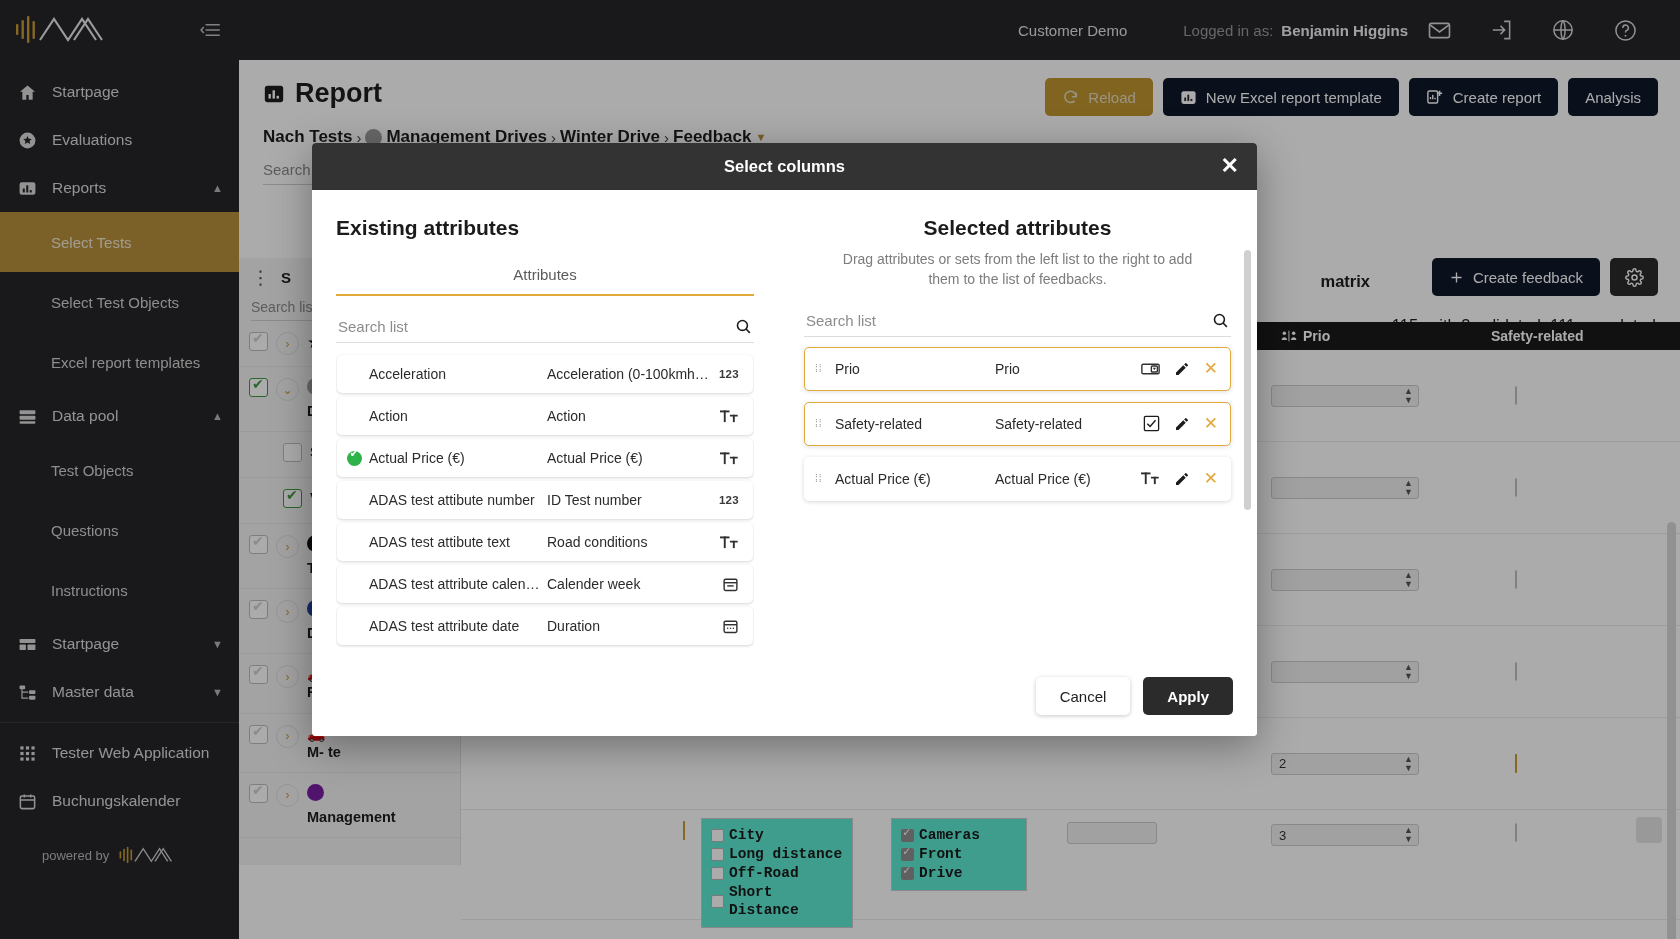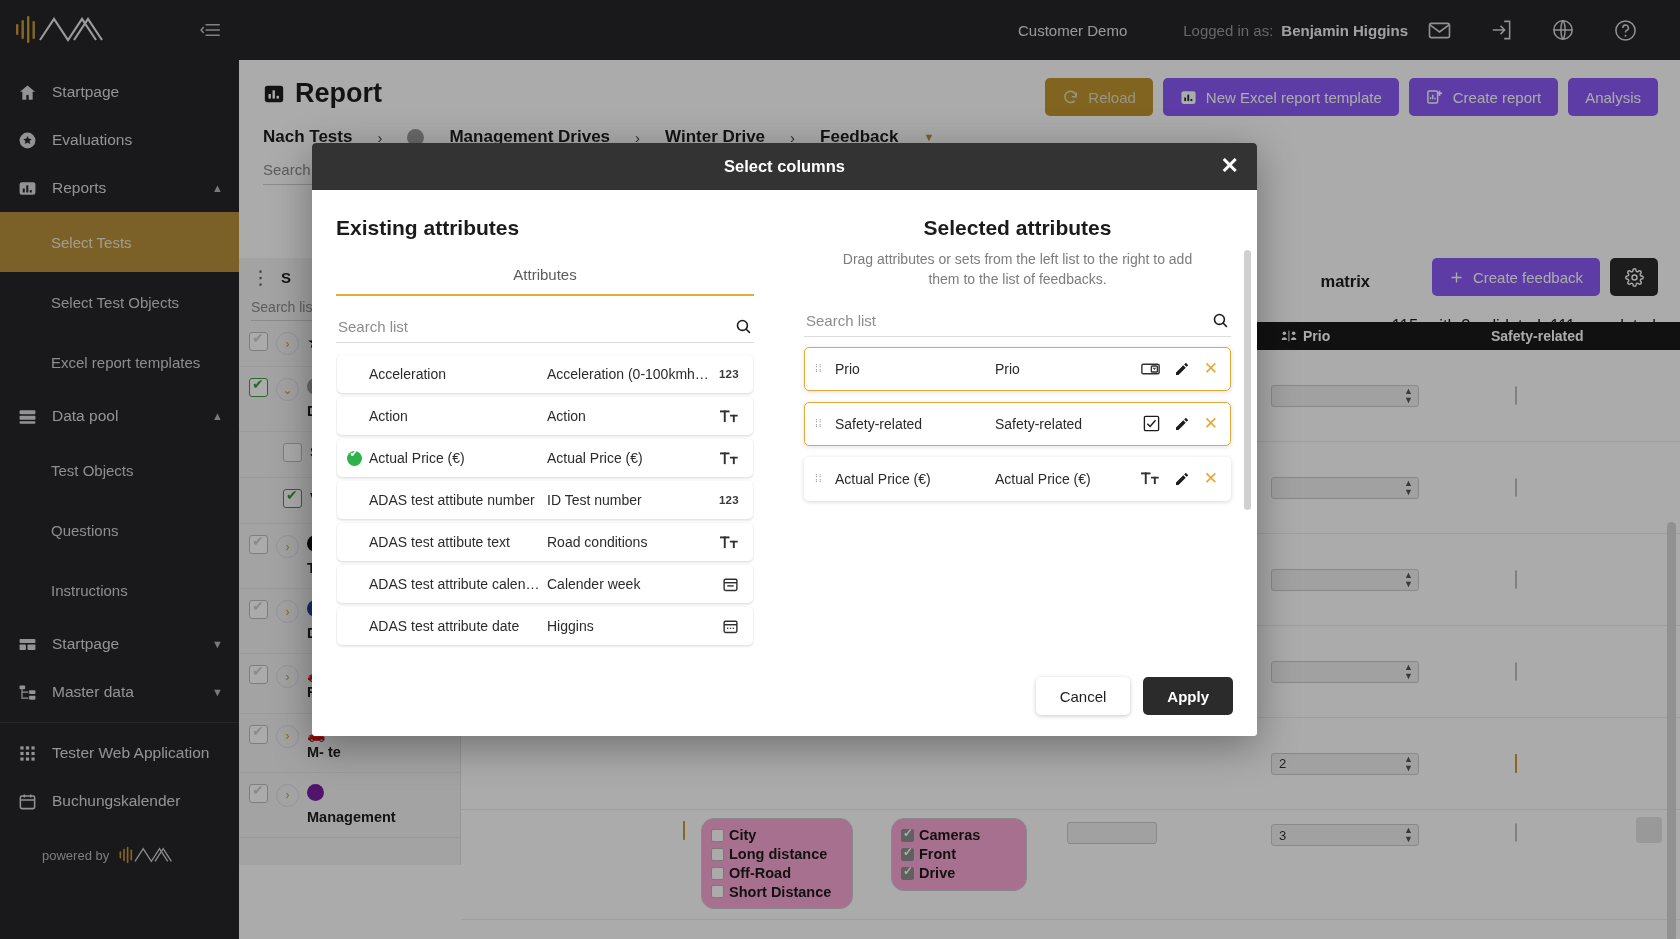--- a/index.html
+++ b/index.html
@@ -57,38 +57,38 @@
   .tb-icon { width: 62px; display: flex; justify-content: center; align-items: center; cursor: pointer; }
 
   
   .main {
     position: absolute; left: 239px; top: 60px; right: 0; bottom: 0;
     background: #ffffff; overflow: hidden;
   }
   .main-inner { position: absolute; inset: 0; }
   .page-head { padding: 18px 18px 0 24px; }
   .page-title { display: flex; align-items: center; gap: 10px; font-size: 27px; font-weight: bold; color: #1d1d1d; }
-  .crumbs { display: flex; align-items: center; gap: 25px; margin-top: 18px; font-size: 17px; font-weight: bold; color: #1d1d1d; }
+  .crumbs { display: flex; align-items: center; gap: 4px; margin-top: 18px; font-size: 17px; font-weight: bold; color: #1d1d1d; }
   .crumb-sep { color: #444; font-weight: normal; font-size: 15px; }
   .crumb-dot { width: 17px; height: 17px; border-radius: 50%; background: #9b9b9b; display:inline-block; }
   .caret-dn { font-size: 11px; color: #b8903d; }
   .head-search {
     margin: 14px 24px 0 24px; width: 300px;
     border-bottom: 1px solid #cfcfcf; font-size: 15px; color: #8b8b8b; padding-bottom: 6px;
   }
   .toolbar-btns {
     position: absolute; right: 22px; top: 18px; display: flex; gap: 10px; align-items: center;
   }
   .btn {
     display: flex; align-items: center; gap: 9px;
     height: 38px; padding: 0 17px; border-radius: 5px;
     font-size: 15px; cursor: pointer; white-space: nowrap;
   }
   .btn-gold { background: #bf962f; color: #e6dcc4; }
-  .btn-dark { background: #8b5cf6; color: #ffffff; }
+  .btn-dark { background: #0f172a; color: #ffffff; }
   .toolbar2 {
     position: absolute; right: 22px; top: 198px; display: flex; gap: 10px; align-items: center;
   }
   .gear-btn {
     width: 48px; height: 38px; background: #2b2b2b; border-radius: 5px;
     display: flex; align-items: center; justify-content: center; cursor: pointer;
   }
   .summary-line {
     position: absolute; right: 24px; top: 256px;
     font-size: 16.5px; font-weight: normal; color: #1d1d1d; white-space: nowrap;
@@ -131,21 +131,21 @@
     width: 148px; height: 22px; background: #f0f0f0; border: 1px solid #cdcdcd; border-radius: 3px;
     display: flex; align-items: center; justify-content: flex-end; padding-right: 5px;
     font-size: 12px; color: #333;
   }
   .sel-ctrl .spin { font-size: 9px; line-height: 9px; color: #555; }
   .sel-val { margin-right: auto; padding-left: 7px; font-size: 13px; }
   .box-cb { width: 19px; height: 19px; border: 1.5px solid #bfbfbf; border-radius: 3px; background: #fff; }
   .box-cb.gold { background: #c99a34; border-color: #c99a34; position: relative; }
   .box-cb.gold::after { content: "✔"; position: absolute; left: 2px; top: -3px; font-size: 14px; color: #fff; }
 
-  .opt-box { border: 1px solid #cdcdcd; border-radius: 13px; background: #f9a8d4; padding: 7px 9px; }
+  .opt-box { border: 1px solid #cdcdcd; border-radius: 0; background: #5eead4; padding: 7px 9px; font-family: Liberation Mono, monospace; }
   .opt-line { display: flex; align-items: center; gap: 5px; font-size: 14.5px; font-weight: bold; color: #1a1a1a; line-height: 1.3; }
   .mini-cb { width: 13px; height: 13px; border: 1px solid #b5b5b5; background: #fff; border-radius: 2px; flex: 0 0 13px; position: relative; }
   .mini-cb.on { background: #8f8f8f; border-color: #8f8f8f; }
   .mini-cb.on::after { content:"✓"; position:absolute; left:1px; top:-4px; font-size: 12px; color:#fff; }
 
   .scrollbar-v { position: absolute; right: 4px; top: 200px; width: 9px; height: 420px; background: #d9d9d9; border-radius: 5px; }
   .round-fab { position: absolute; right: 18px; bottom: 22px; width: 26px; height: 26px; background: #e5e5e5; border-radius: 4px; }
 
   .dim { position: absolute; inset: 0; background: rgba(0,0,0,0.33); z-index: 50; }
 
@@ -754,21 +754,21 @@
                   <rect x="3" y="4.5" width="18" height="16" rx="2"></rect>
                   <path d="M3 9.5h18"></path>
                   <path d="M7.5 14h9"></path>
                 </svg>
             </span>
           </div>
 
           <div class="attr-card">
             <span class="attr-check"></span>
             <span class="attr-name">ADAS test attribute date</span>
-            <span class="attr-disp">Higgins</span>
+            <span class="attr-disp">Duration</span>
             <span class="attr-type">
               <svg width="17" height="17" viewBox="0 0 24 24" fill="none" stroke="#303030" stroke-width="2">
                   <rect x="3" y="4.5" width="18" height="16" rx="2"></rect>
                   <path d="M3 9.5h18"></path>
                   <circle cx="8" cy="14.5" r="1.1" fill="#303030" stroke="none"></circle>
                   <circle cx="12" cy="14.5" r="1.1" fill="#303030" stroke="none"></circle>
                   <circle cx="16" cy="14.5" r="1.1" fill="#303030" stroke="none"></circle>
                 </svg>
             </span>
           </div>

